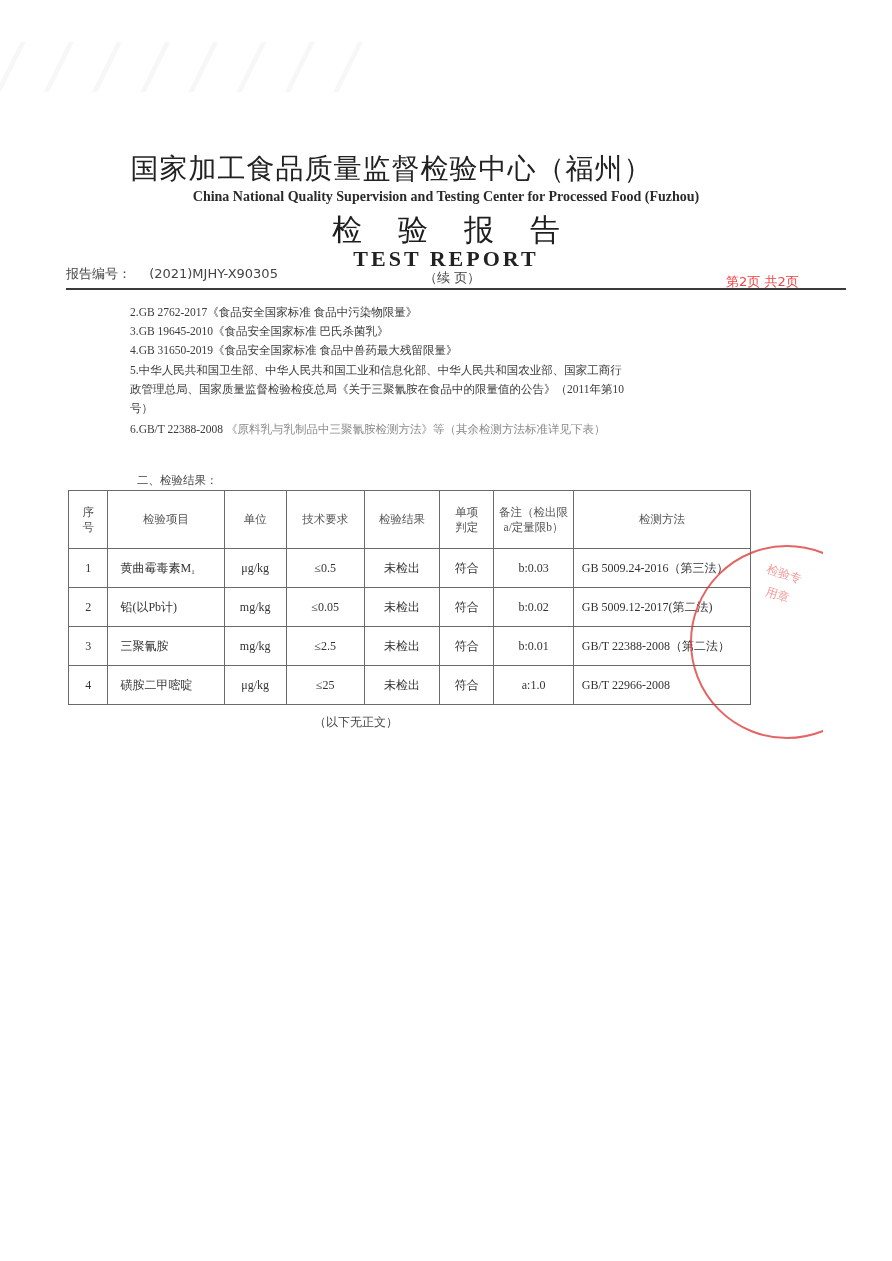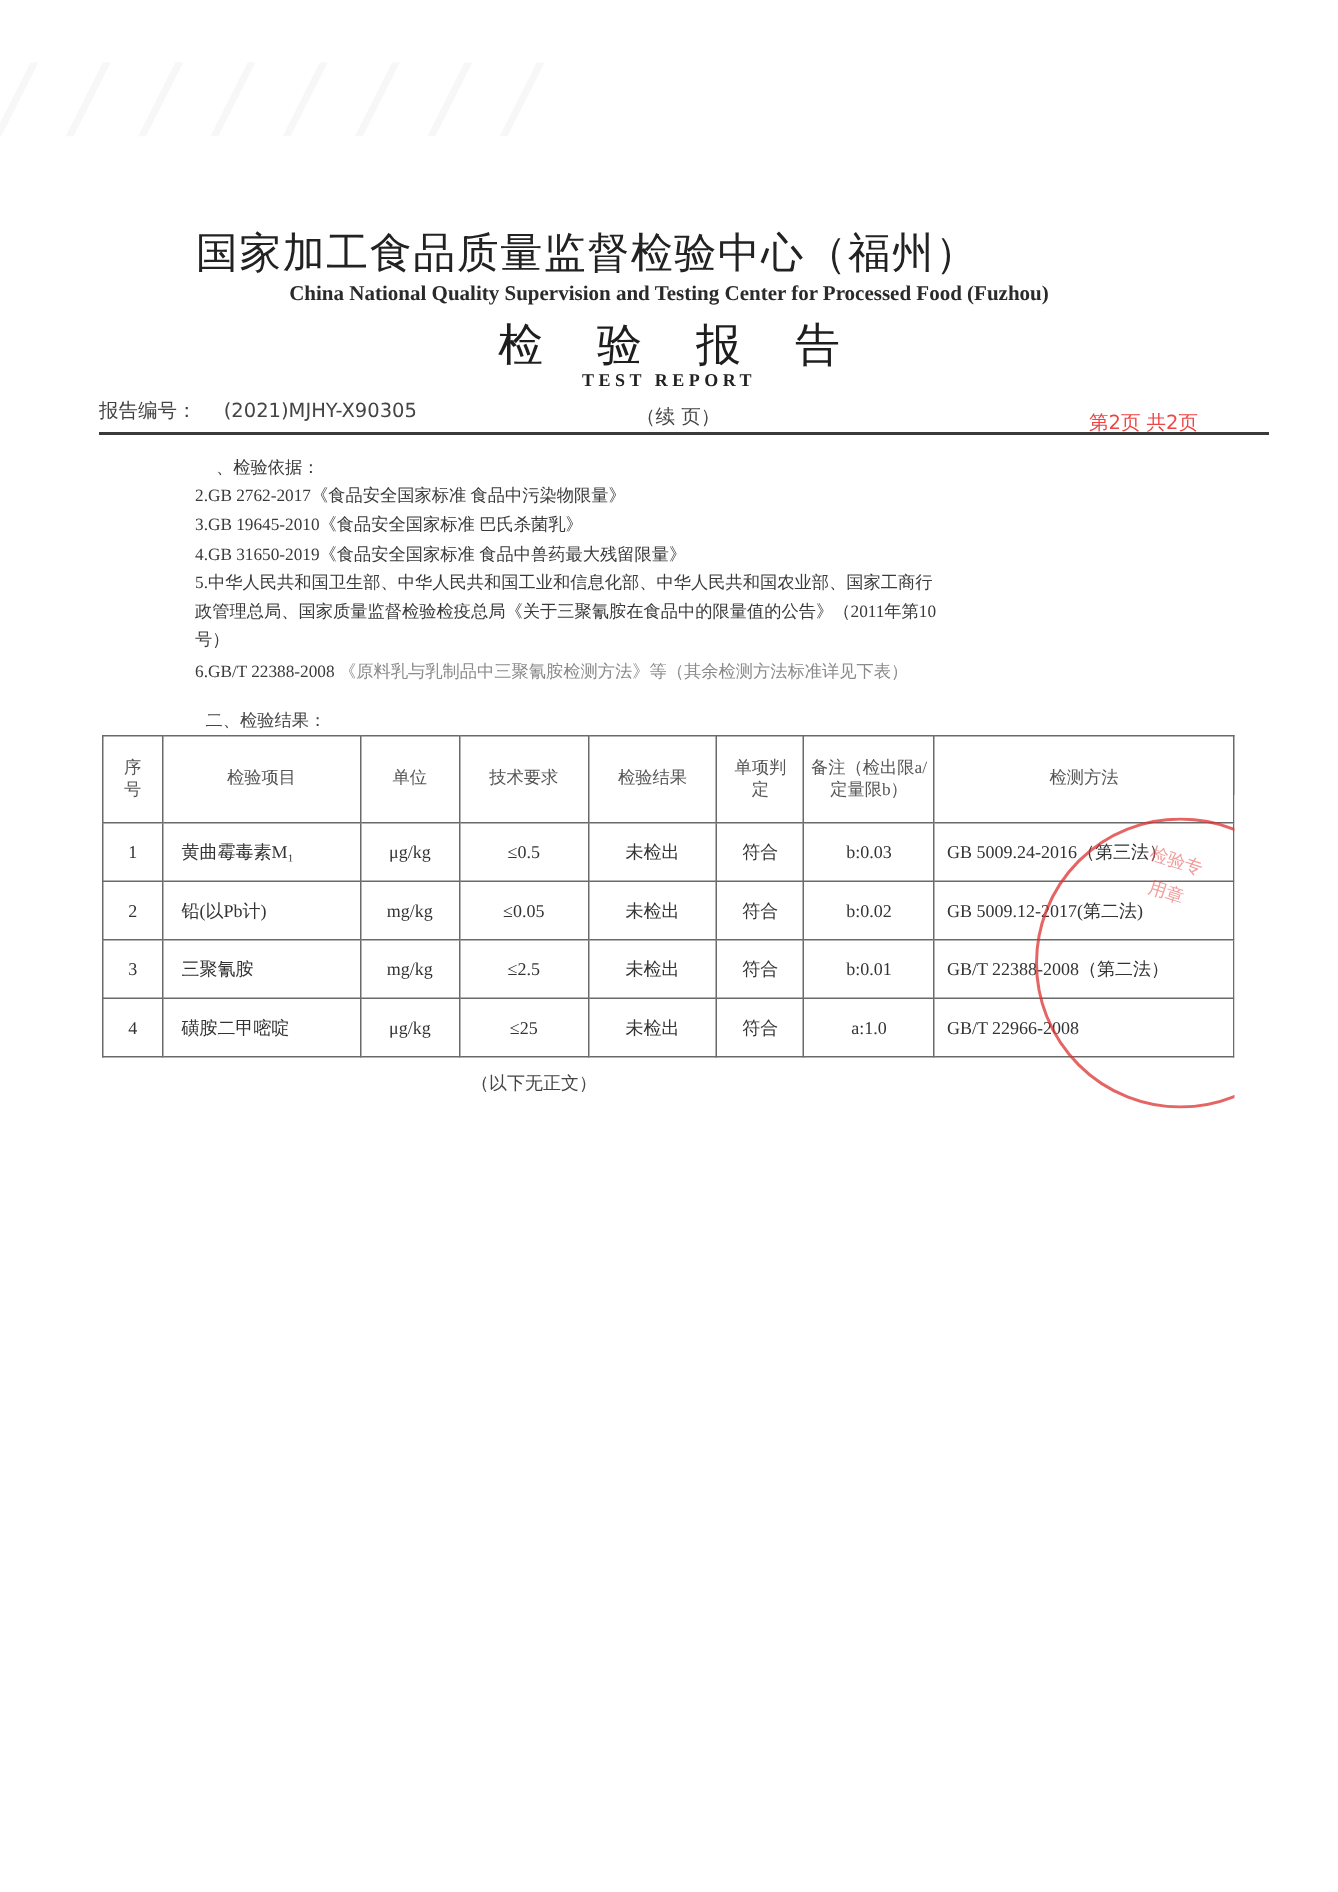--- a/index.html
+++ b/index.html
@@ -8,33 +8,33 @@
   .watermark { position: absolute; top: 30px; left: 0; width: 892px; height: 80px;
                font-family: "DejaVu Sans", sans-serif; font-size: 60px; font-style: italic;
                color: #f6f7f6; letter-spacing: 28px; white-space: nowrap; }
   .abs { position: absolute; white-space: nowrap; }
   .org-cn { top: 150px; left: 0; width: 783px; text-align: center; font-size: 28px;
             font-family: "DejaVu Serif", serif; color: #222; letter-spacing: 1px; }
   .org-en { top: 189px; left: 0; width: 892px; text-align: center; font-size: 14px;
             font-weight: bold; font-family: "Liberation Serif", serif; color: #2a2a2a; }
   .report-cn { top: 210px; left: 0; width: 892px; text-align: center; font-size: 30px;
                color: #1e1e1e; letter-spacing: 36px; padding-left: 36px; box-sizing: border-box; }
-  .report-en { top: 246px; left: 0; width: 892px; text-align: center; font-size: 12px; font-weight: bold;
+  .report-en { top: 246px; left: 0; width: 892px; text-align: center; font-size: 22px; font-weight: bold;
                font-family: "Liberation Serif", serif; letter-spacing: 3px; color: #222; }
   .meta-no { top: 265px; left: 66px; font-size: 13px; color: #444; font-family: "DejaVu Sans", sans-serif; }
   .meta-cont { top: 269px; left: 424px; font-size: 13px; color: #444; font-family: "DejaVu Sans", sans-serif; }
   .meta-page { top: 273px; left: 726px; font-size: 13px; color: #ef4444; font-family: "DejaVu Sans", sans-serif; }
   .rule { position: absolute; top: 288px; left: 66px; width: 780px; height: 2px; background: #3a3a3a; }
   .basis { position: absolute; left: 130px; top: 303px; font-size: 11.5px; line-height: 19.2px;
            color: #3a3a3a; font-family: "Liberation Serif", serif; width: 650px; }
   .basis .line { white-space: nowrap; }
   .basis .faint { color: #8a8a8a; }
   .section2 { position: absolute; left: 137px; top: 473px; font-size: 11.5px; color: #444;
               font-family: "Liberation Serif", serif; }
-  table.results { position: absolute; left: 68px; top: 490px; width: 755px; border-collapse: collapse;
+  table.results { position: absolute; left: 68px; top: 490px; width: 683px; border-collapse: collapse;
                   font-size: 12px; font-family: "Liberation Serif", serif; color: #333; }
   table.results td, table.results th { border: 1px solid #6a6a6a; text-align: center;
                   font-weight: normal; padding: 0 4px; }
   table.results th { height: 57px; color: #555; font-size: 11.5px; line-height: 15px; }
   table.results td { height: 38px; }
   table.results td.item { text-align: left; padding-left: 12px; }
   table.results td.method { text-align: left; padding-left: 8px; }
   .footer-note { position: absolute; top: 714px; left: 0; width: 712px; text-align: center;
                  font-size: 12px; color: #444; padding-left: 0; }
   .stamp { position: absolute; left: 690px; top: 545px; width: 190px; height: 190px;
@@ -57,21 +57,20 @@
 
 <div class="abs meta-no">
   <span>报告编号：</span>
   <span style="margin-left:14px;">(2021)MJHY-X90305</span>
 </div>
 <div class="abs meta-cont">（续 页）</div>
 <div class="abs meta-page">第2页  共2页</div>
 <div class="rule"></div>
 
 <div class="basis">
-  <div class="line" style="padding-left:14px;">、检验依据：</div>
   <div class="line">2.GB 2762-2017《食品安全国家标准 食品中污染物限量》</div>
   <div class="line">3.GB 19645-2010《食品安全国家标准 巴氏杀菌乳》</div>
   <div class="line">4.GB 31650-2019《食品安全国家标准 食品中兽药最大残留限量》</div>
   <div class="line">5.中华人民共和国卫生部、中华人民共和国工业和信息化部、中华人民共和国农业部、国家工商行</div>
   <div class="line">政管理总局、国家质量监督检验检疫总局《关于三聚氰胺在食品中的限量值的公告》（2011年第10</div>
   <div class="line">号）</div>
   <div class="line" style="margin-top:2px;">
     <span>6.GB/T 22388-2008</span>
     <span class="faint">《原料乳与乳制品中三聚氰胺检测方法》等（其余检测方法标准详见下表）</span>
   </div>

